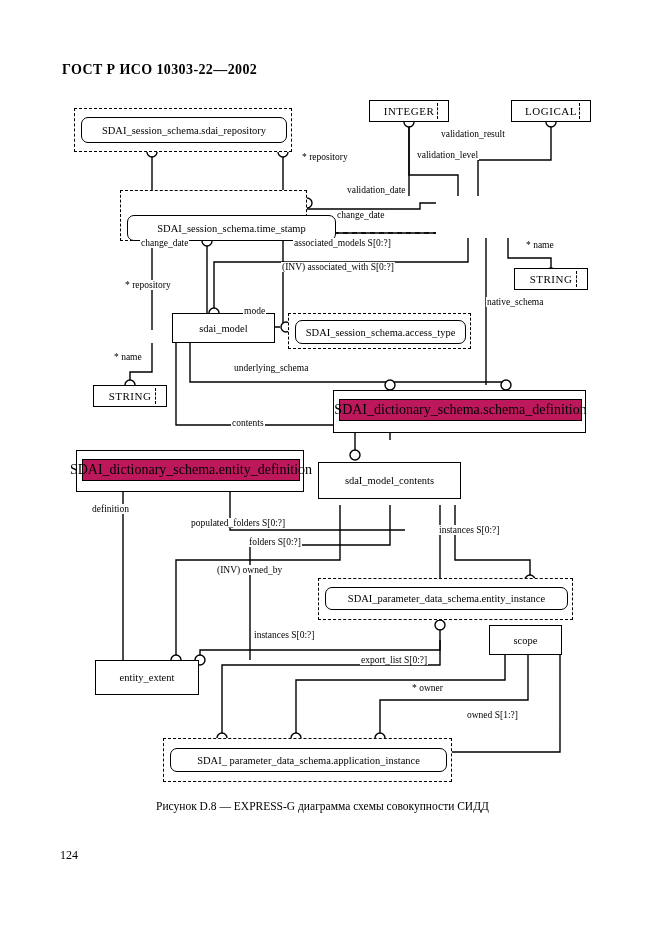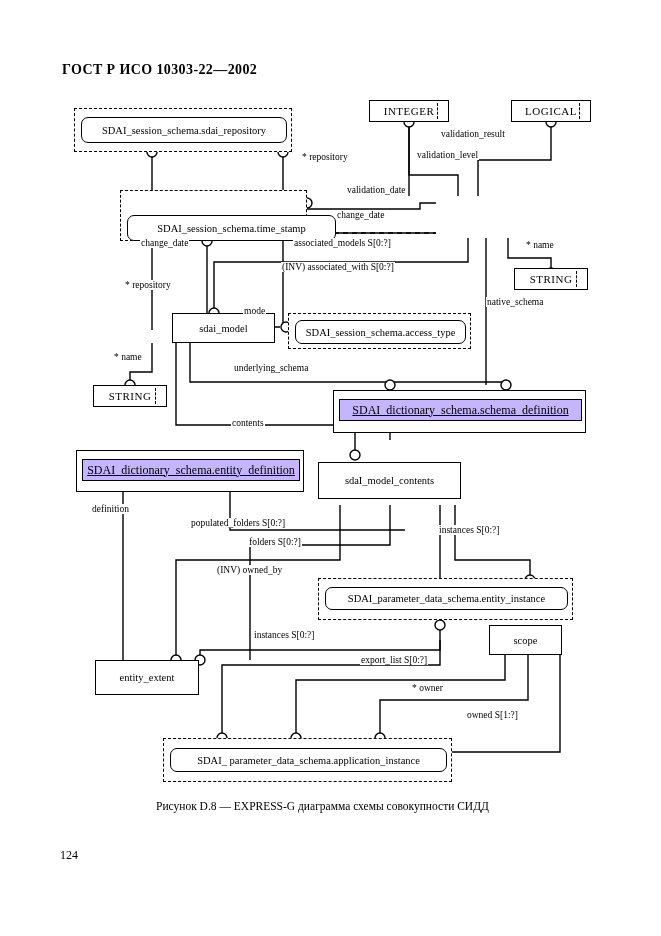--- a/index.html
+++ b/index.html
@@ -24,22 +24,22 @@
   .simple .div{position:absolute;right:10px;top:2px;bottom:2px;
                border-left:1.3px dashed #000;}
   
   .refout{position:absolute;box-sizing:border-box;border:1.4px dashed #000;background:#fff;}
   .refin{position:absolute;box-sizing:border-box;border:1.4px solid #000;border-radius:7px;
          background:#fff;display:flex;align-items:center;justify-content:center;
          font-size:10.5px;white-space:nowrap;}
   
   .solout{position:absolute;box-sizing:border-box;border:1.4px solid #000;background:#fff;}
   .solin{position:absolute;box-sizing:border-box;border:1.4px solid #000;
-         background:#c4b5fd;display:flex;align-items:center;justify-content:center;
-         font-size:12px;white-space:nowrap;text-decoration:underline;}
+         background:#be185d;display:flex;align-items:center;justify-content:center;
+         font-size:14px;white-space:nowrap;}
 
   .lbl{position:absolute;font-size:9.5px;white-space:nowrap;background:#fff;padding:0 1px;}
 </style>
 </head>
 <body>
 
 <div id="page">
 
   <div class="hdr">ГОСТ Р ИСО 10303-22—2002</div>
 

